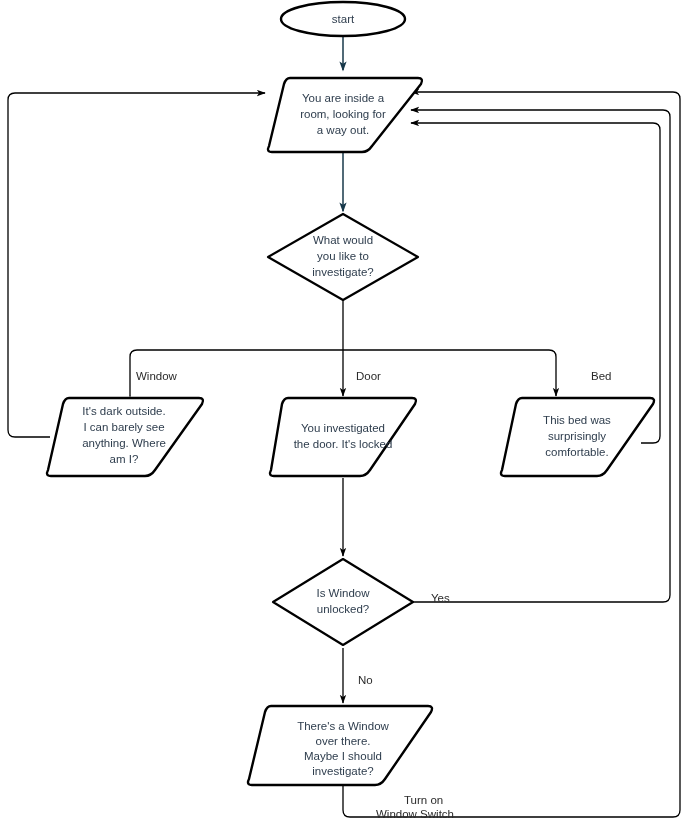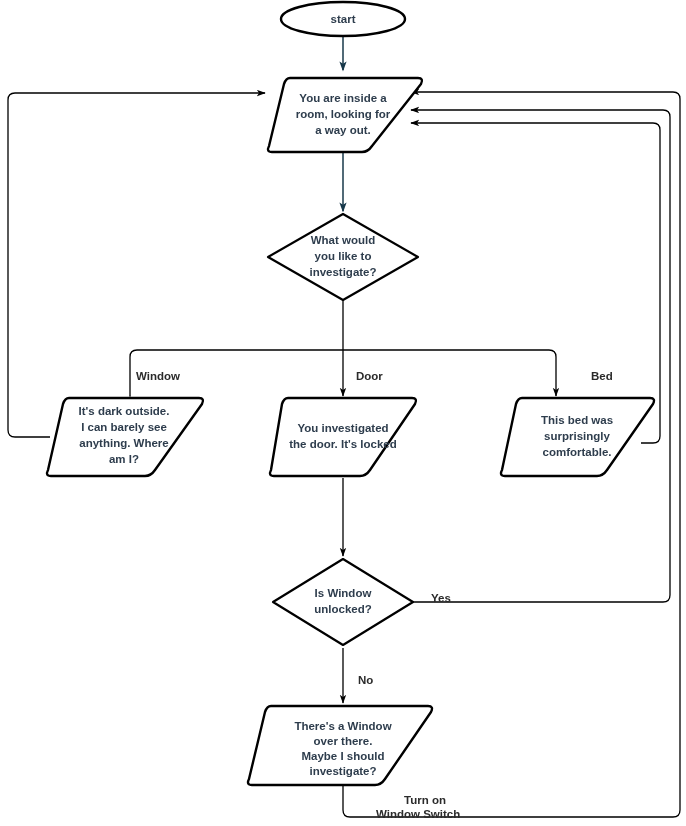--- a/index.html
+++ b/index.html
@@ -1,17 +1,17 @@
 <!DOCTYPE html>
 <html><head>
 <meta charset="utf-8">
 <style>
   html,body{margin:0;padding:0;background:#ffffff;}
   body{width:686px;height:826px;overflow:hidden;font-family:"Liberation Sans",sans-serif;}
-  #stage{position:relative;width:686px;height:826px;background:#fff;font-weight:bold;}
+  #stage{position:relative;width:686px;height:826px;background:#fff;}
   svg{position:absolute;left:0;top:0;width:686px;height:826px;}
   .nodetext{
     font-family:"Liberation Sans",sans-serif;
     font-size:11.5px;
     fill:#2e3d4d;
     text-anchor:middle;
     dominant-baseline:middle;
   }
   .edgelabel{
     font-family:"Liberation Sans",sans-serif;

